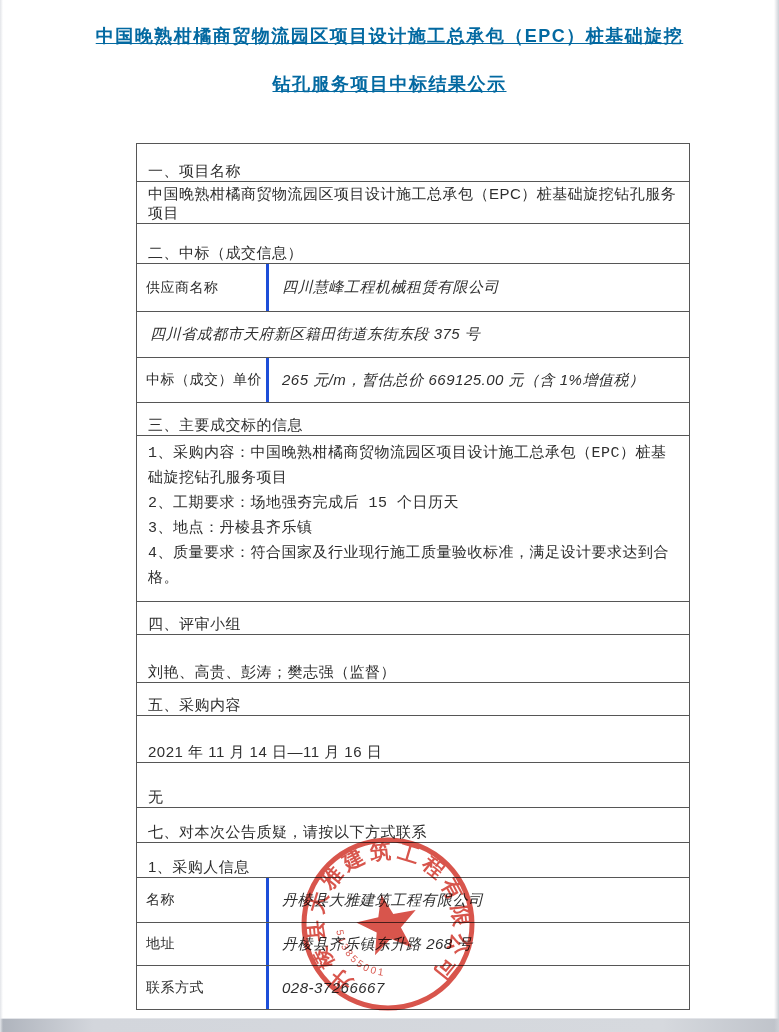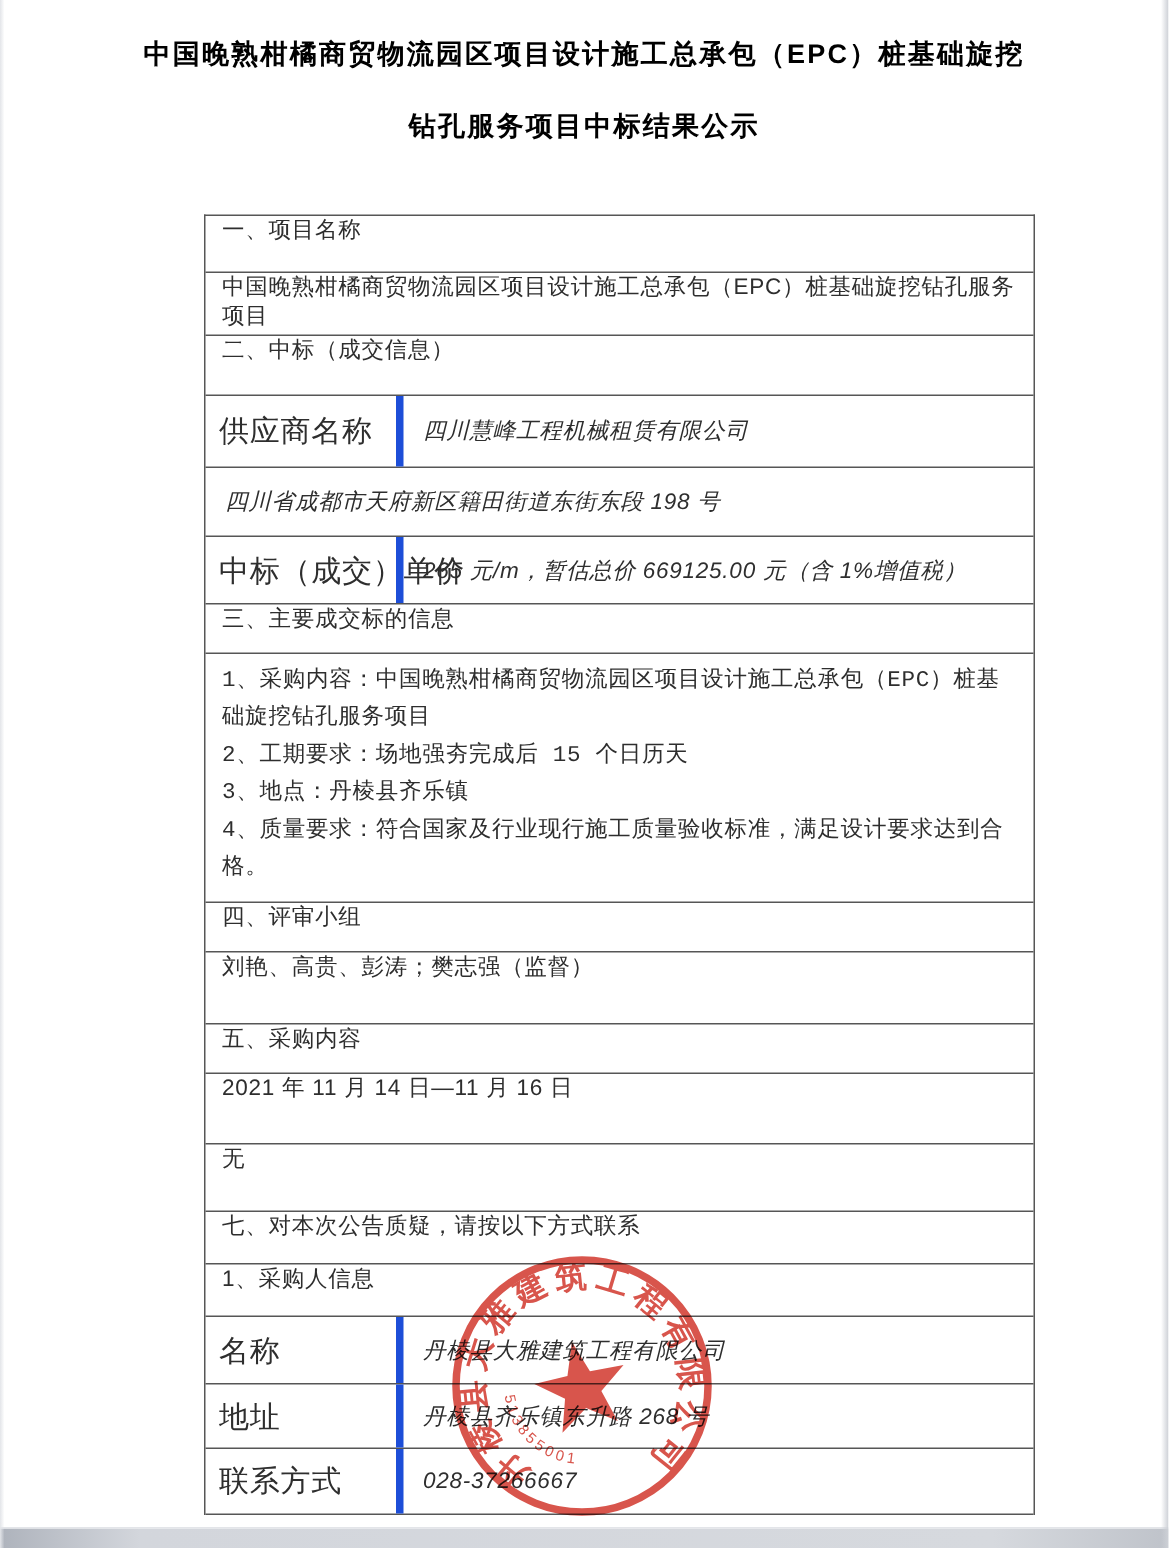--- a/index.html
+++ b/index.html
@@ -5,40 +5,40 @@
   html,body{margin:0;padding:0;}
   body{
     width:779px;height:1032px;position:relative;overflow:hidden;
     background:#ffffff;
     font-family:"Liberation Sans","DejaVu Sans",sans-serif;
     color:#2b2b2b;
   }
   
   .doc-title{
     position:absolute;top:12px;left:0;width:100%;
-    text-align:center;font-weight:bold;font-size:18px;color:#000000;
-    letter-spacing:1.5px;line-height:48px;
+    text-align:center;font-weight:bold;font-size:18px;color:#0369a1;
+    letter-spacing:1.5px;line-height:48px;text-decoration:underline;
   }
   
   .tbl{
     position:absolute;left:136px;top:143px;width:554px;
     border:1px solid #565656;border-bottom:none;
     font-size:15px;color:#2e2e2e;box-sizing:border-box;
     background:transparent;
   }
   .row{
     border-bottom:1px solid #565656;box-sizing:border-box;
-    display:flex;align-items:flex-start;padding:0 11px;
+    display:flex;align-items:flex-end;padding:0 11px;
     letter-spacing:0.5px;
   }
   .row.pair{padding:0;align-items:stretch;}
   .pair .lbl{
-    width:132px;flex:0 0 132px;border-right:5px solid #1d4ed8;
+    width:132px;flex:0 0 132px;border-right:3px solid #1d4ed8;
     display:flex;align-items:center;padding:0 9px;box-sizing:border-box;
-    white-space:nowrap;font-size:20px;text-align:center;
+    white-space:nowrap;font-size:14px;text-align:center;
   }
   .pair .val{flex:1;display:flex;align-items:center;padding:0 13px;font-style:italic;}
   .multiline{
     display:block;padding:5px 11px 10px 11px;line-height:25px;font-family:Liberation Mono, monospace;
   }
   .h38{min-height:38px}.h42{min-height:42px}.h40{min-height:40px}
   .h48{min-height:48px}.h46{min-height:46px}.h45{min-height:45px}
   .h33{min-height:33px}.h35{min-height:35px}.h47{min-height:47px}
   .h43{min-height:43px}.h44{min-height:44px}.h130{min-height:130px}
   
@@ -83,21 +83,21 @@
   <div class="row h40">
     <span>二、中标（成交信息）</span>
   </div>
 
   <div class="row pair h48">
     <div class="lbl">供应商名称</div>
     <div class="val">四川慧峰工程机械租赁有限公司</div>
   </div>
 
   <div class="row pair h46">
-    <div class="val">四川省成都市天府新区籍田街道东街东段 198 号</div>
+    <div class="val">四川省成都市天府新区籍田街道东街东段 375 号</div>
   </div>
 
   <div class="row pair h45">
     <div class="lbl">中标（成交）单价</div>
     <div class="val">265 元/m，暂估总价 669125.00 元（含 1%增值税）</div>
   </div>
 
   <div class="row h33">
     <span>三、主要成交标的信息</span>
   </div>

